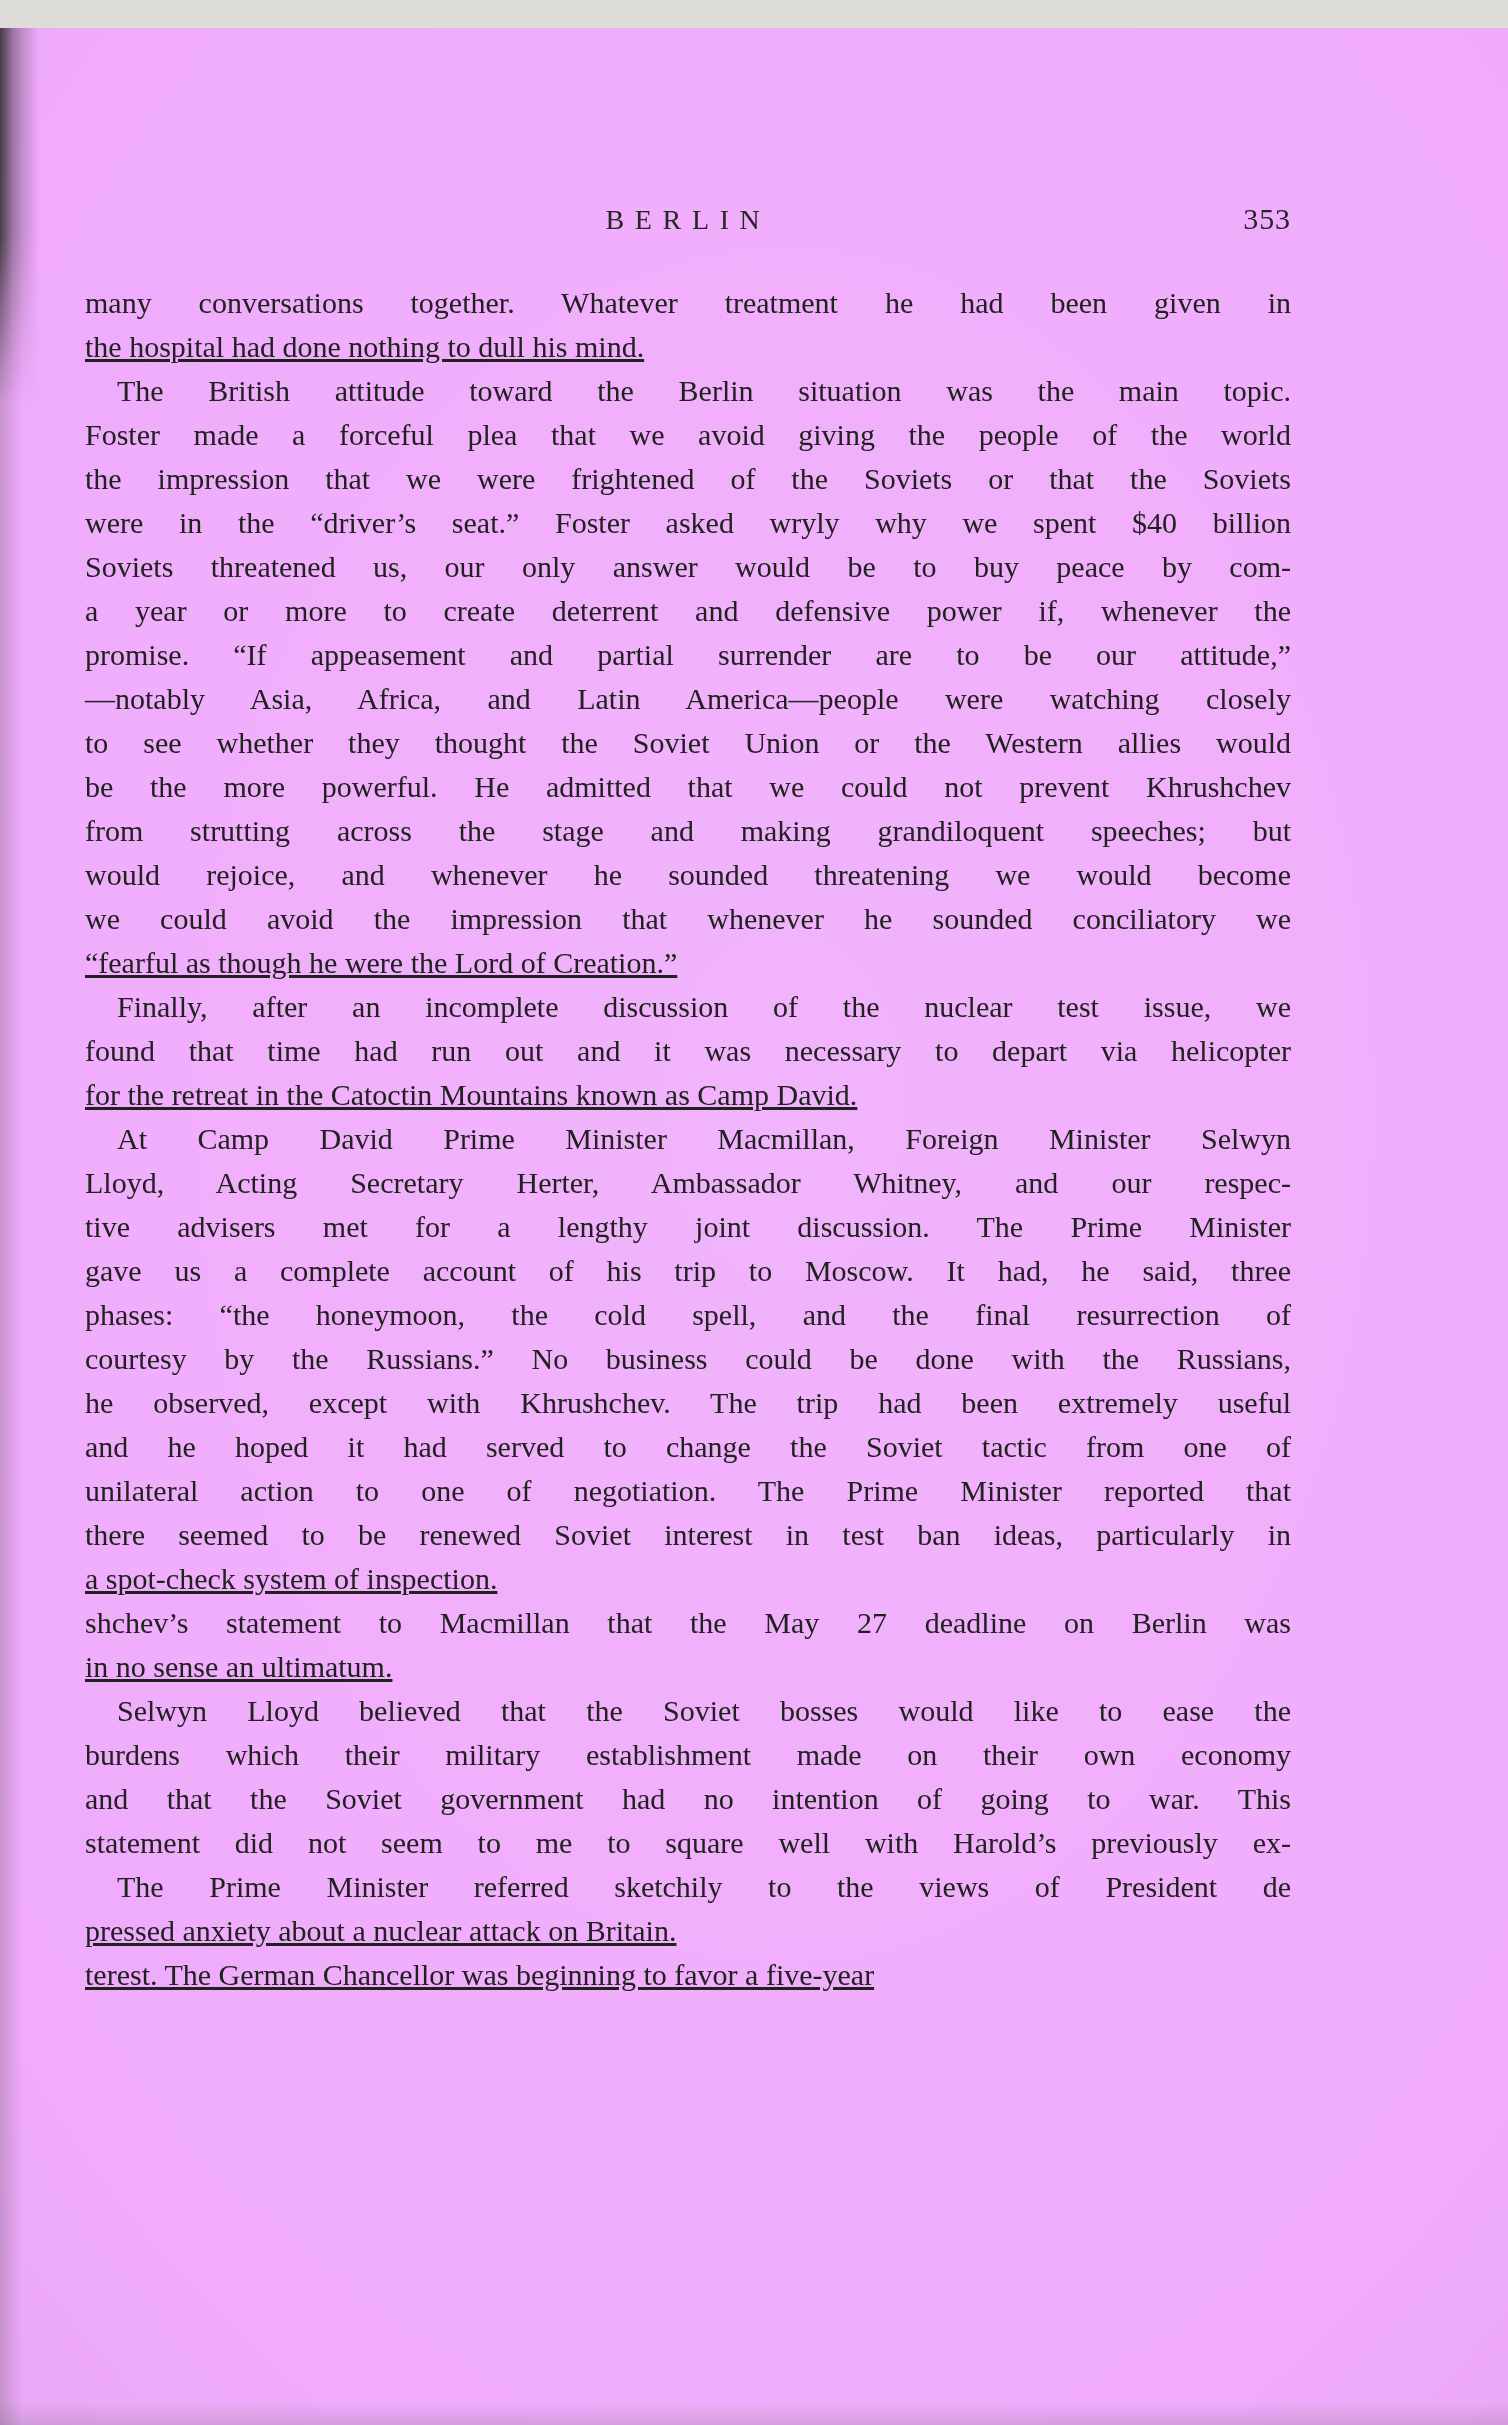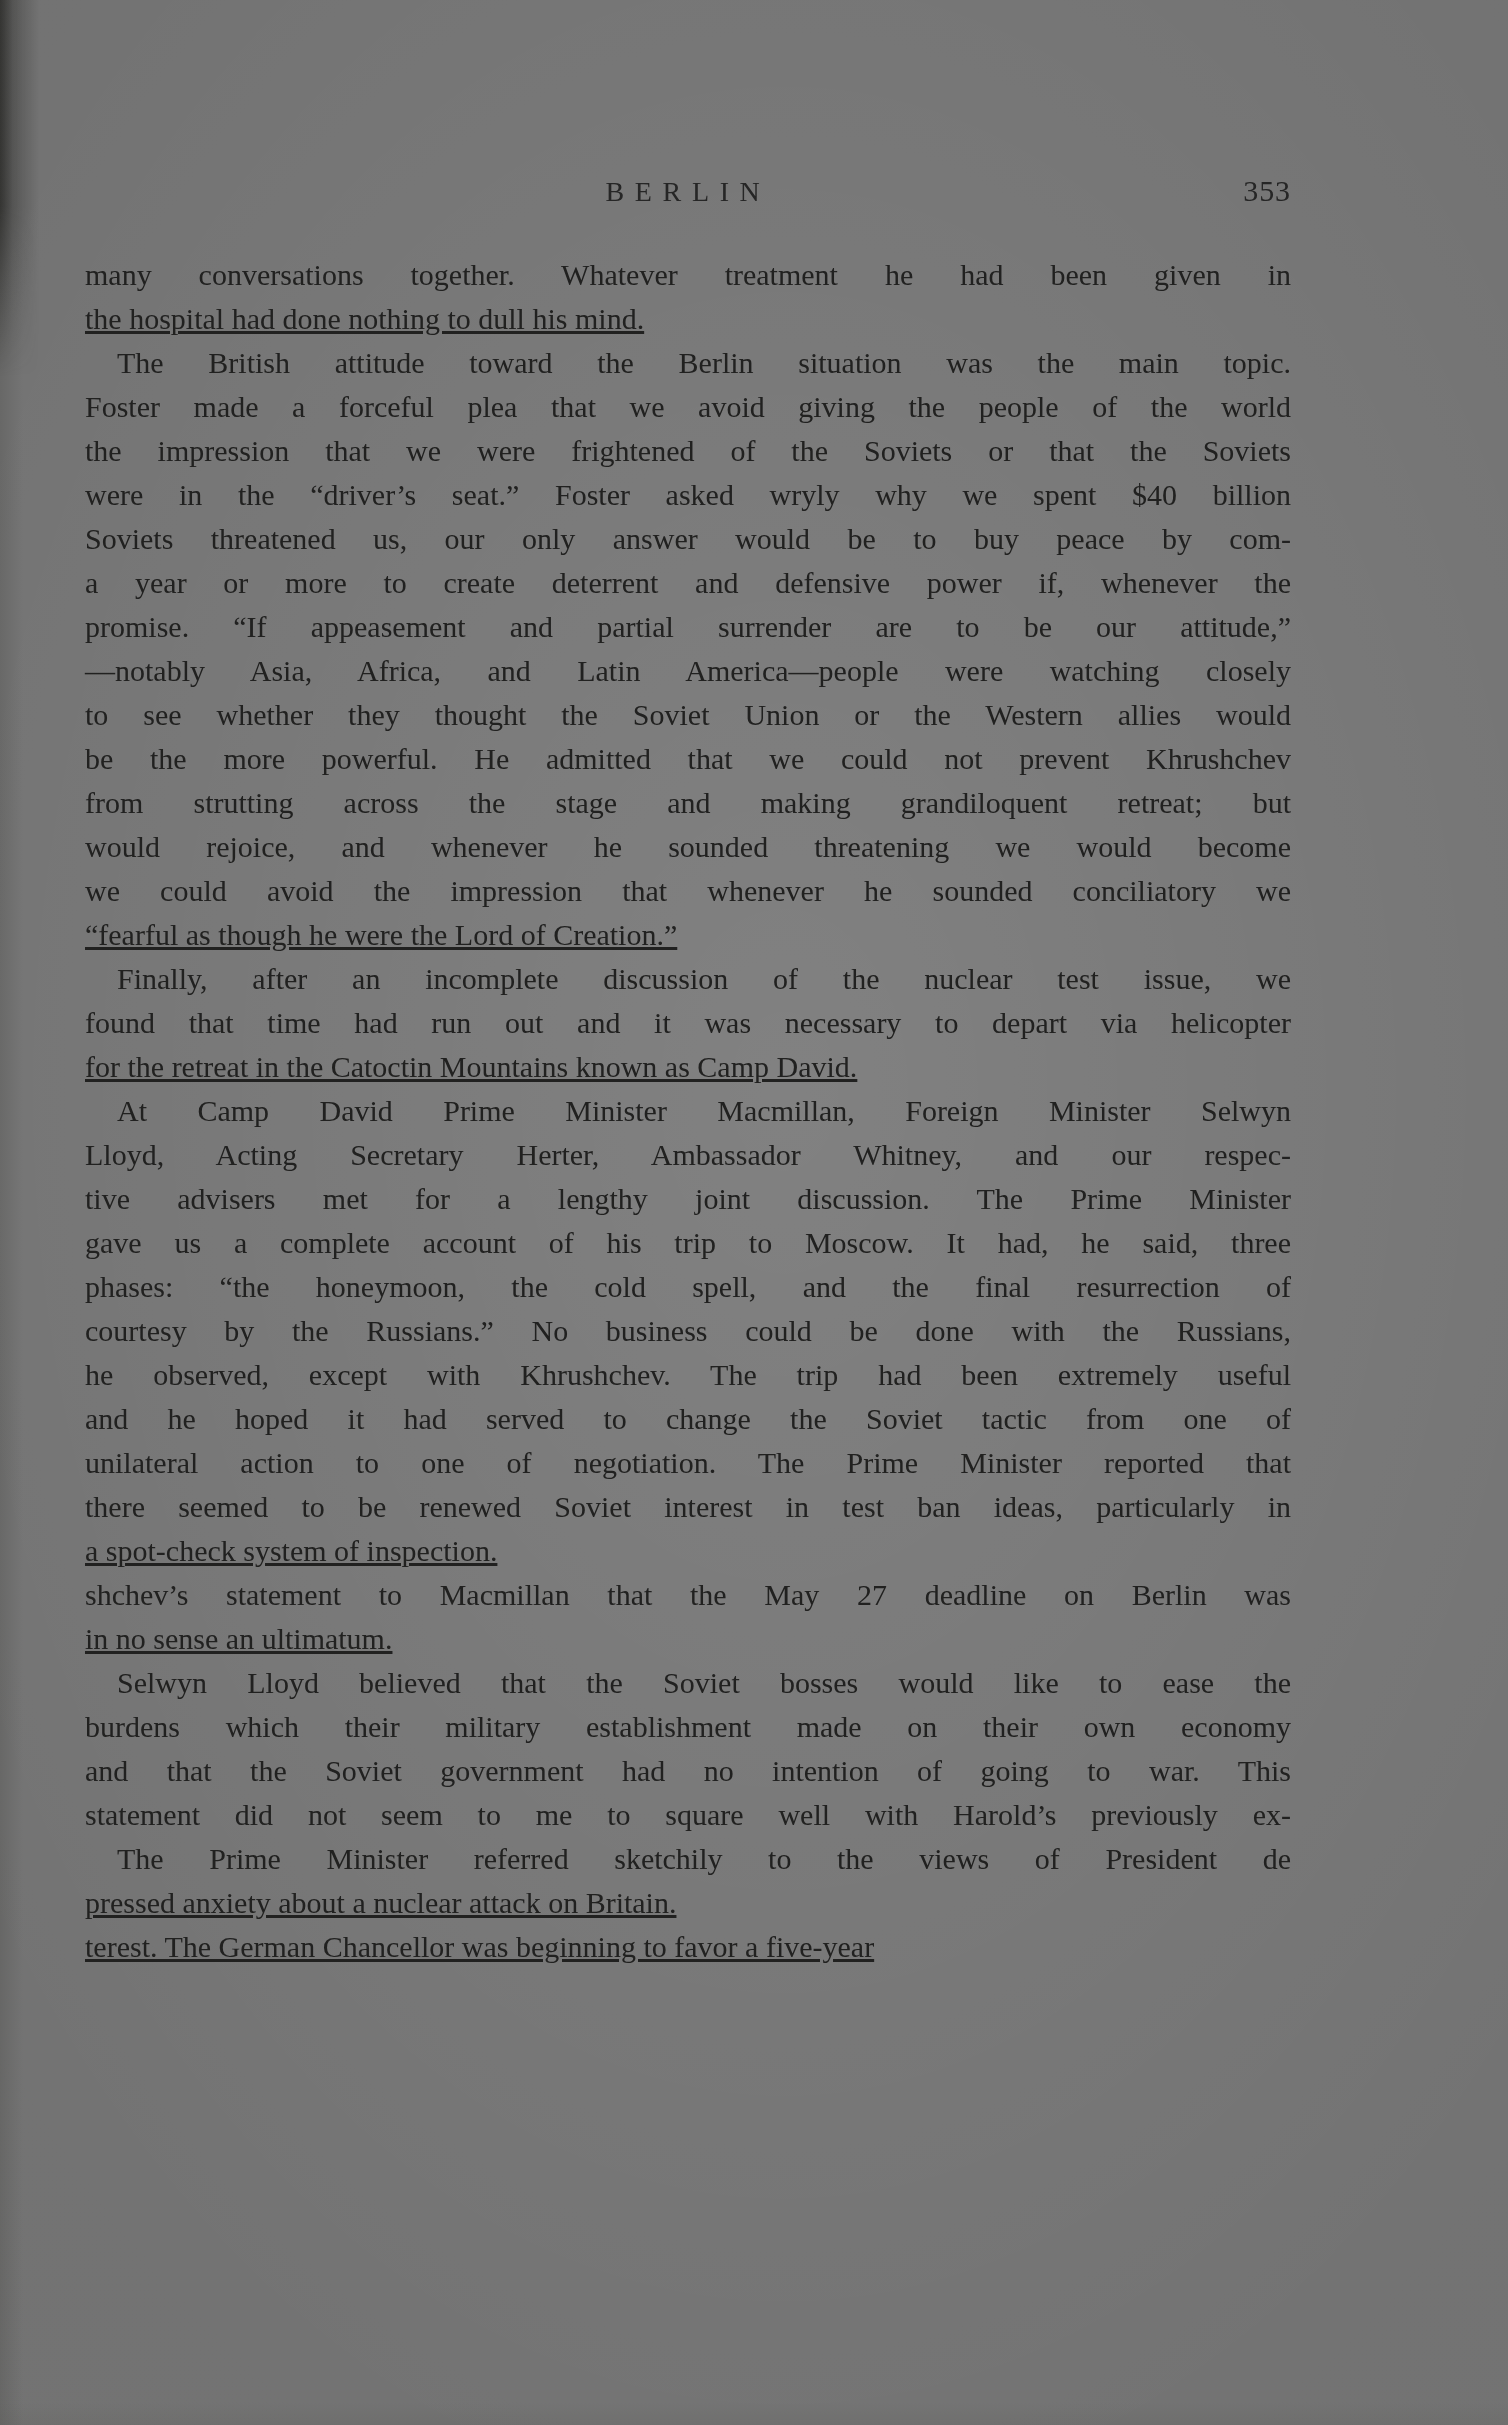--- a/index.html
+++ b/index.html
@@ -6,23 +6,24 @@
     margin: 0;
     padding: 0;
     width: 1509px;
     height: 2426px;
     overflow: hidden;
     background: #dddcd8;
   }
   .page {
     position: absolute;
     inset: 0;
-    background: #737373;
+    background: #f0abfc;
     font-family: "Liberation Serif", "DejaVu Serif", serif;
     color: #1f1f1f;
+    margin-top: 28px;
   }
   
   .vignette {
     position: absolute;
     inset: 0;
     background: radial-gradient(ellipse 120% 110% at 52% 45%,
                 rgba(255,255,255,0.10) 0%,
                 rgba(255,255,255,0.0) 55%,
                 rgba(110,110,105,0.12) 88%,
                 rgba(95,95,90,0.22) 100%);
@@ -122,21 +123,21 @@
       <div class="line indent">The British attitude toward the Berlin situation was the main topic.</div>
       <div class="line">Foster made a forceful plea that we avoid giving the people of the world</div>
       <div class="line">the impression that we were frightened of the Soviets or that the Soviets</div>
       <div class="line">were in the “driver’s seat.” Foster asked wryly why we spent $40 billion</div>
       <div class="line">Soviets threatened us, our only answer would be to buy peace by com-</div>
       <div class="line">a year or more to create deterrent and defensive power if, whenever the</div>
       <div class="line">promise. “If appeasement and partial surrender are to be our attitude,”</div>
       <div class="line">—notably Asia, Africa, and Latin America—people were watching closely</div>
       <div class="line">to see whether they thought the Soviet Union or the Western allies would</div>
       <div class="line">be the more powerful. He admitted that we could not prevent Khrushchev</div>
-      <div class="line">from strutting across the stage and making grandiloquent retreat; but</div>
+      <div class="line">from strutting across the stage and making grandiloquent speeches; but</div>
       <div class="line">would rejoice, and whenever he sounded threatening we would become</div>
       <div class="line">we could avoid the impression that whenever he sounded conciliatory we</div>
       <div class="line last">“fearful as though he were the Lord of Creation.”</div>
       <div class="line indent">Finally, after an incomplete discussion of the nuclear test issue, we</div>
       <div class="line">found that time had run out and it was necessary to depart via helicopter</div>
       <div class="line last">for the retreat in the Catoctin Mountains known as Camp David.</div>
       <div class="line indent">At Camp David Prime Minister Macmillan, Foreign Minister Selwyn</div>
       <div class="line">Lloyd, Acting Secretary Herter, Ambassador Whitney, and our respec-</div>
       <div class="line">tive advisers met for a lengthy joint discussion. The Prime Minister</div>
       <div class="line">gave us a complete account of his trip to Moscow. It had, he said, three</div>

